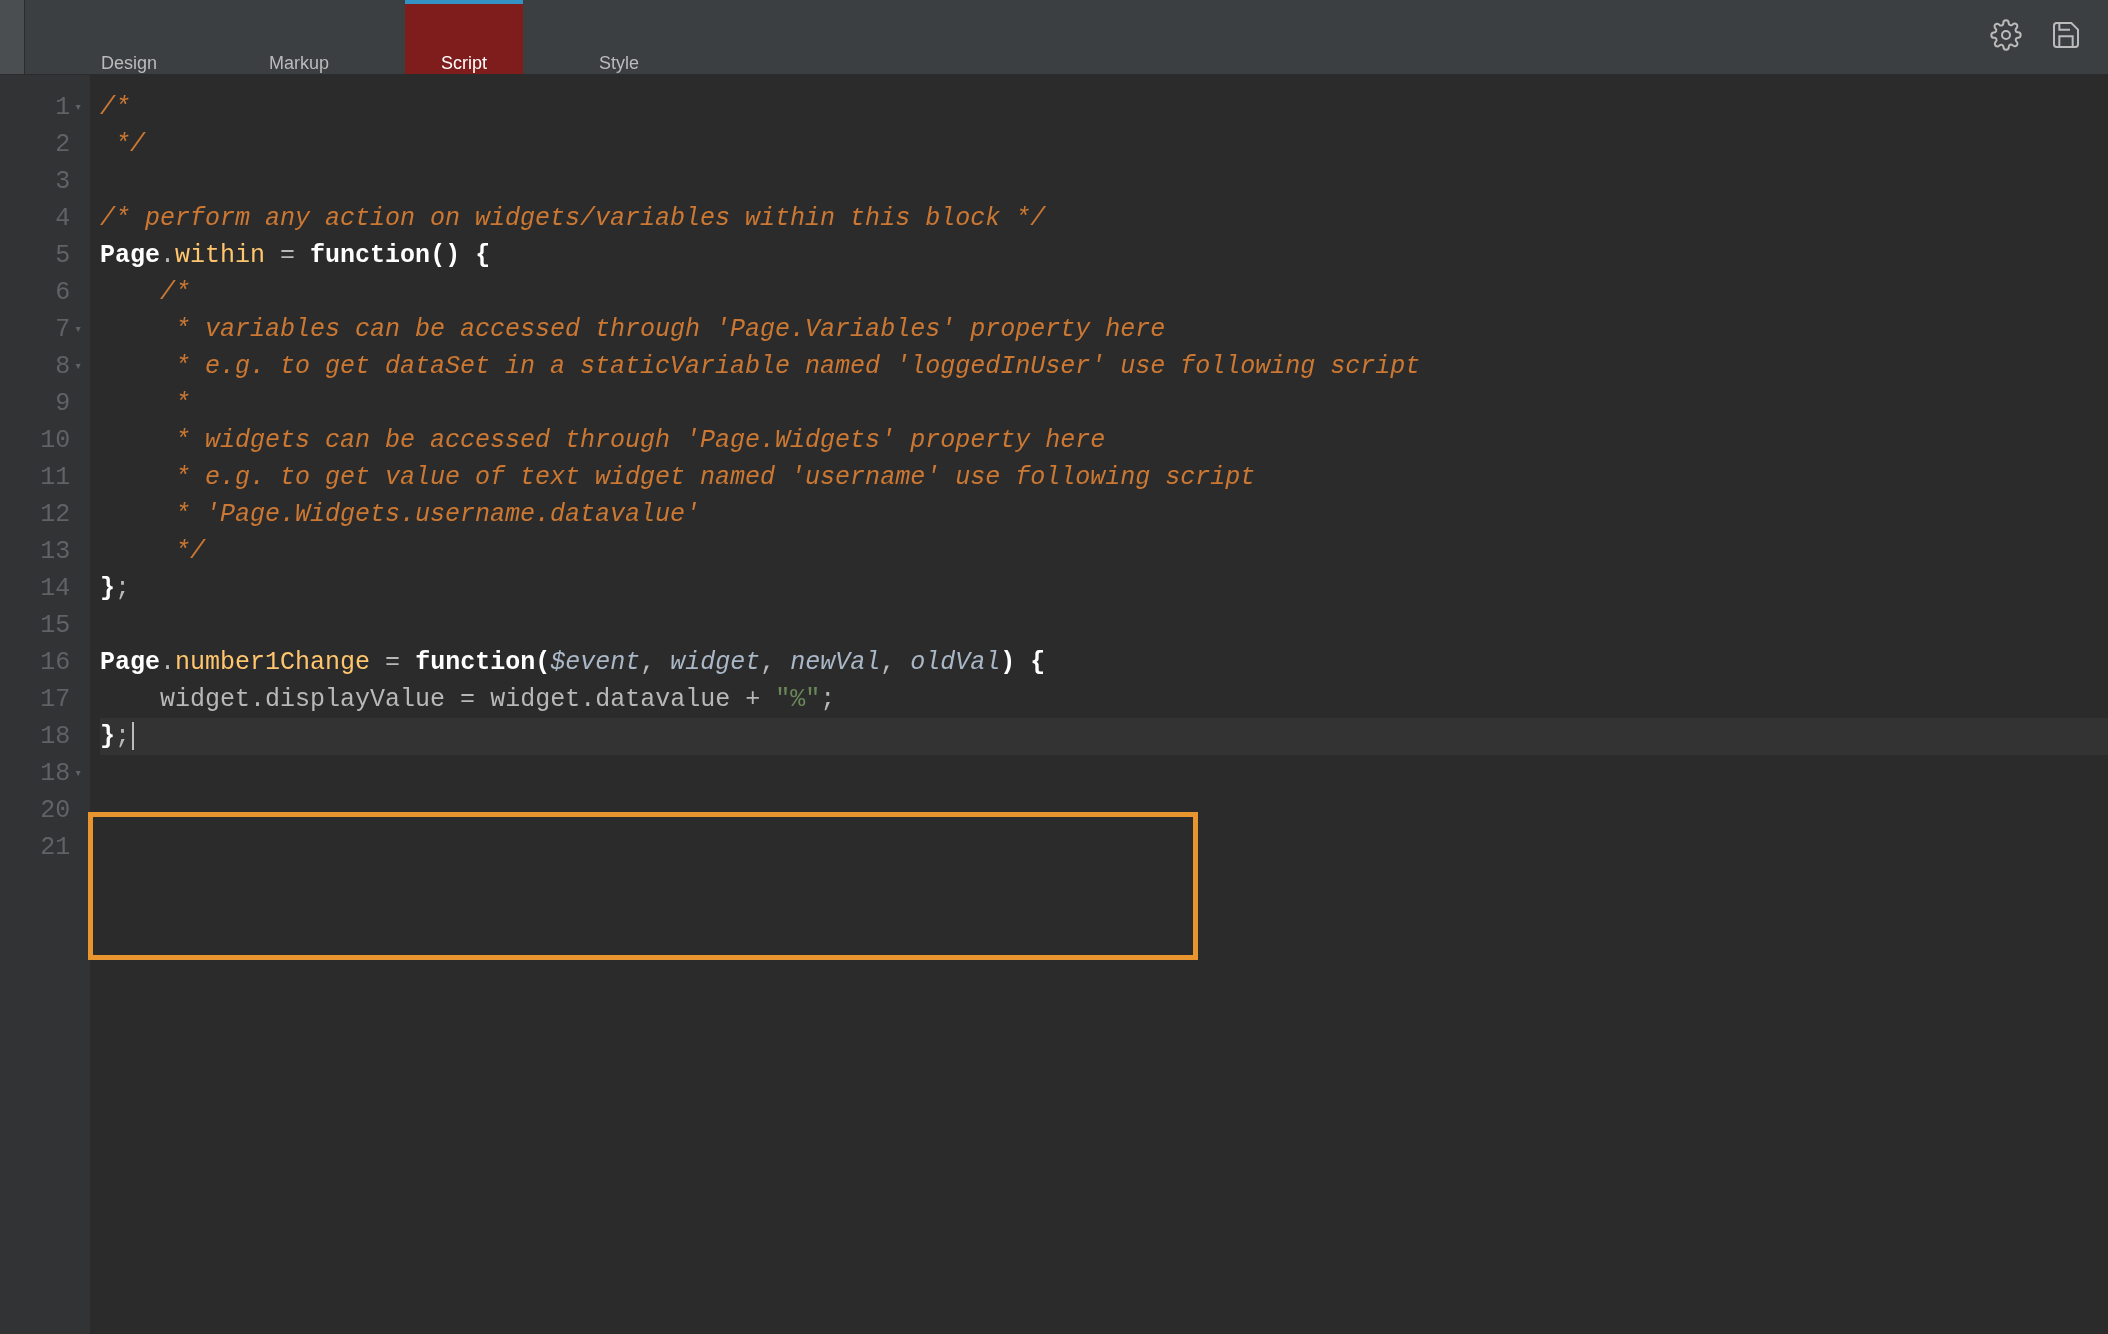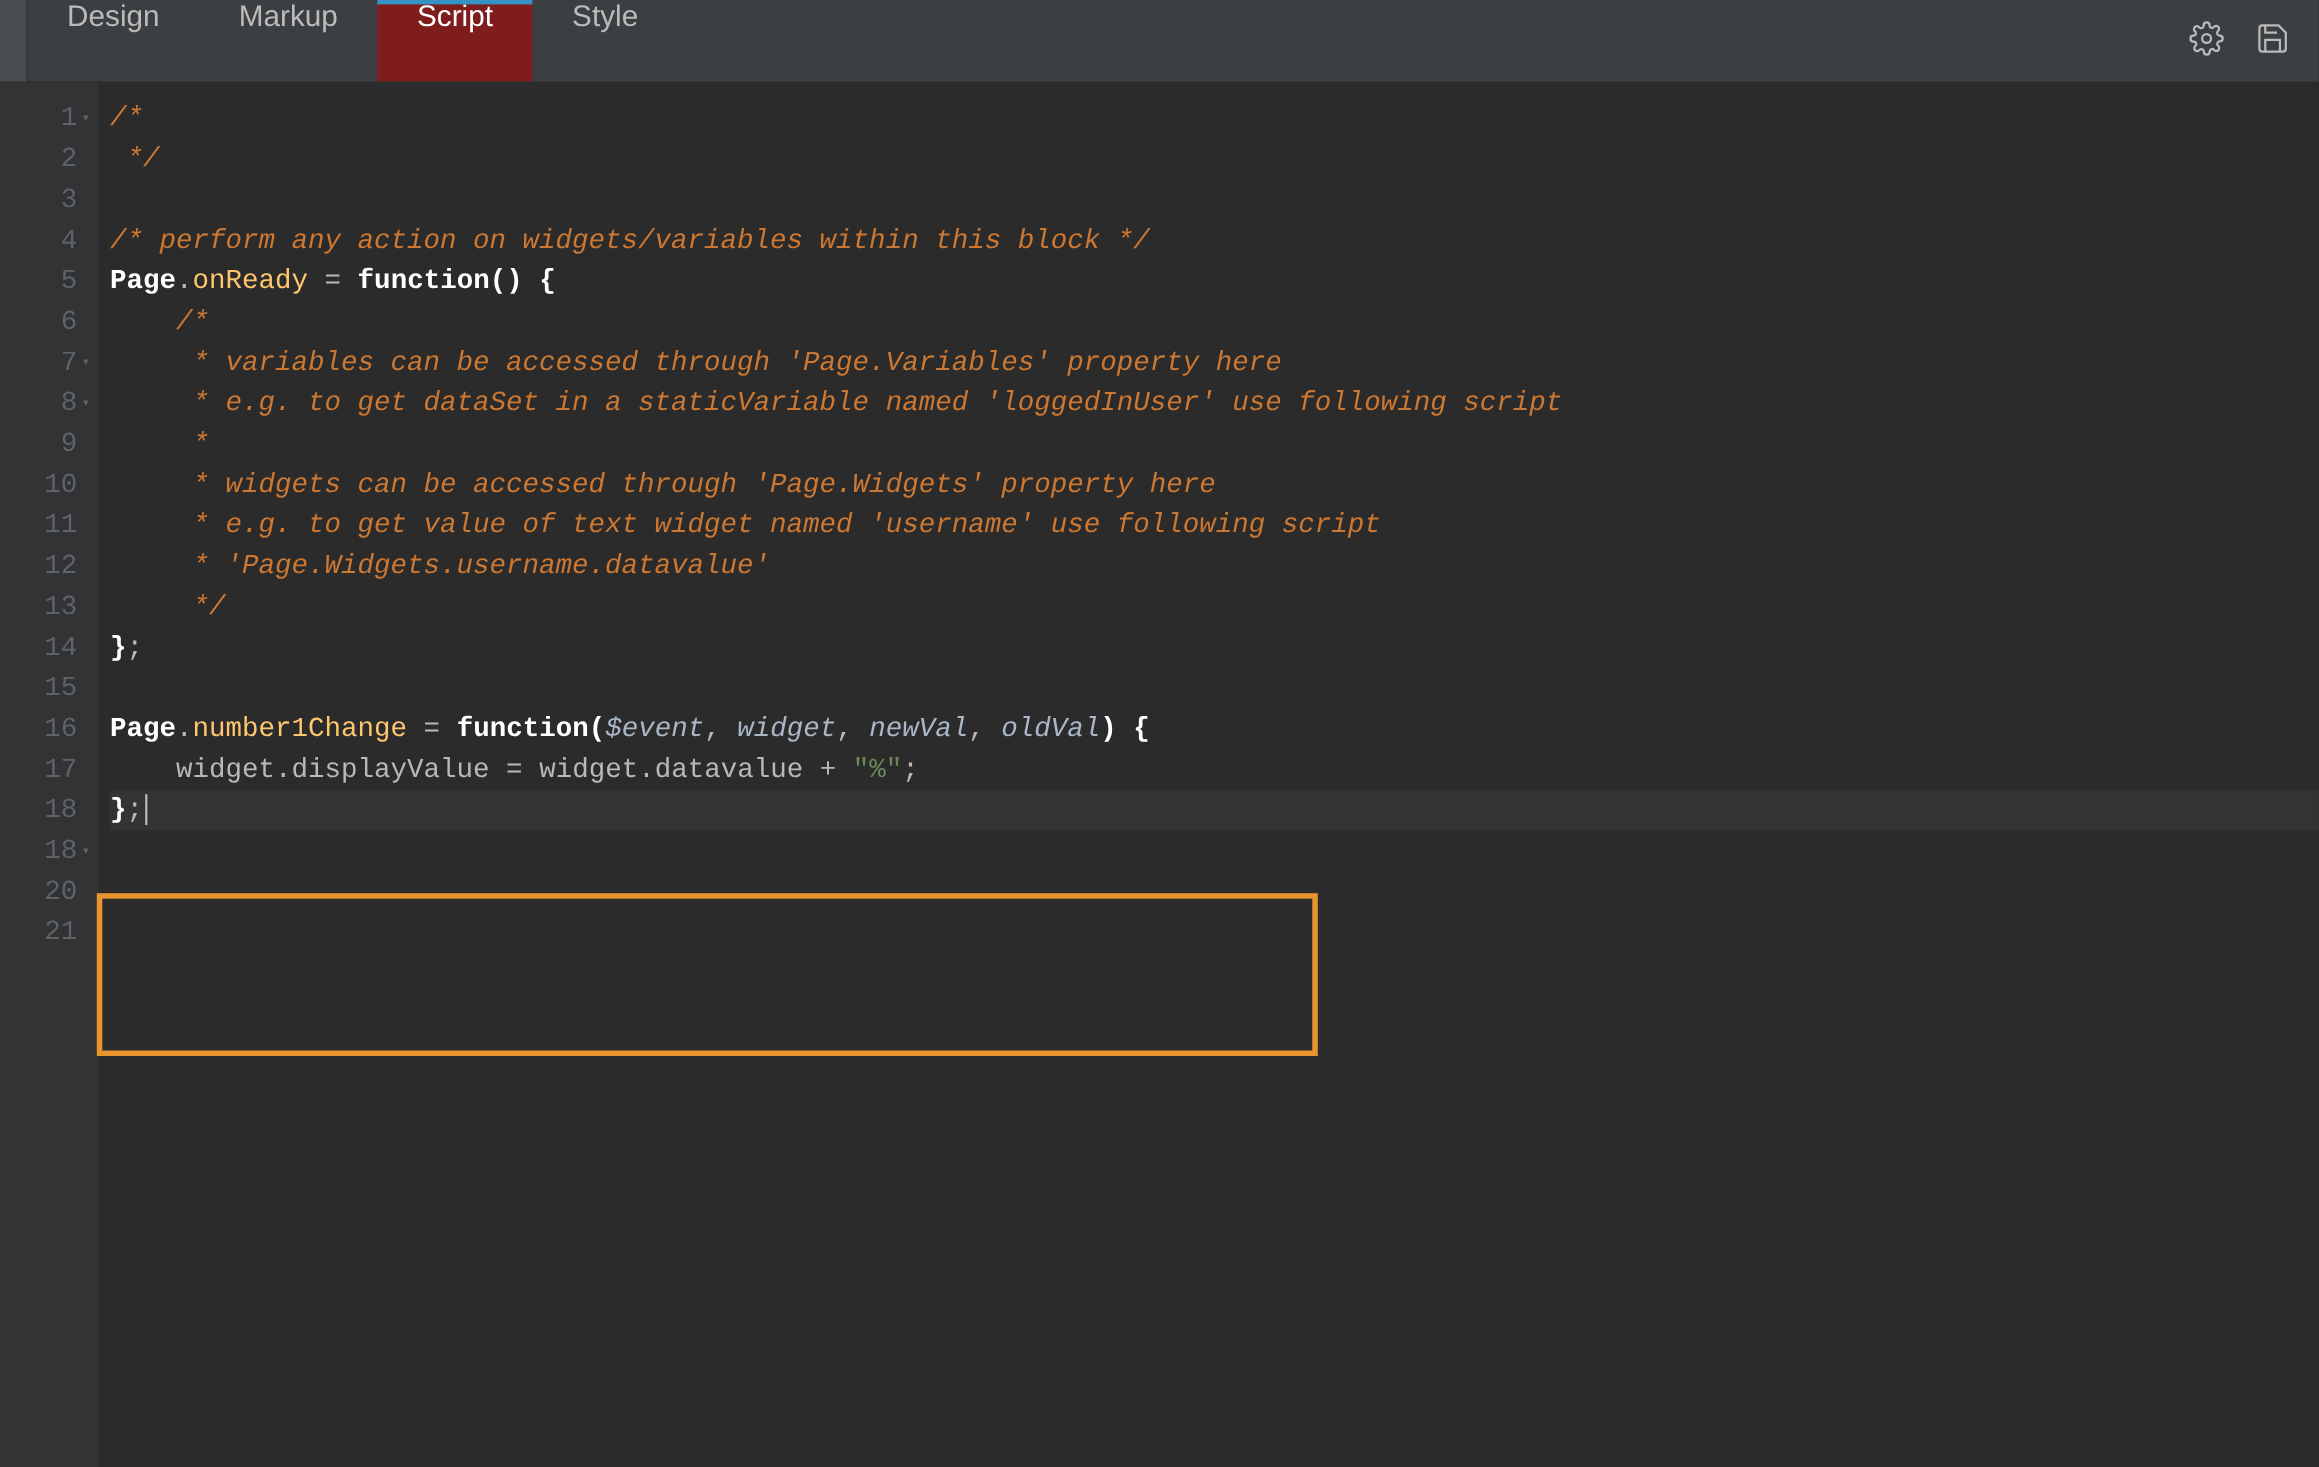--- a/index.html
+++ b/index.html
@@ -25,25 +25,26 @@
       position: relative;
     }
     .toolbar-left-stub {
       width: 25px;
       background: #4b4e50;
       border-right: 1px solid #2b2b2b;
     }
     .tab {
       padding: 0 36px;
       display: flex;
-      align-items: flex-start;
-      font-size: 27px;
+      align-items: flex-end;
+      font-size: 18px;
       color: #bbbbbb;
       cursor: pointer;
       position: relative;
+      margin-left: 40px;
     }
     .tab.active {
       color: #ffffff;
       background: #7f1d1d;
     }
     .tab.active::before {
       content: "";
       position: absolute;
       top: 0;
       left: 0;
@@ -269,21 +270,21 @@
         <span>21</span>
         <span class="fold-marker" style="visibility:hidden">▾</span>
       </div>
   </div>
 
   <div class="code-area">
     <div class="code-line"><span class="tok-comment">/*</span></div>
     <div class="code-line"><span class="tok-comment"> */</span></div>
     <div class="code-line"><span></span></div>
     <div class="code-line"><span class="tok-comment">/* perform any action on widgets/variables within this block */</span></div>
-    <div class="code-line"><span class="tok-white">Page</span><span class="tok-light">.</span><span class="tok-func">onReady</span><span> </span><span class="tok-light">=</span><span> </span><span class="tok-white">function</span><span class="tok-white">()</span><span> </span><span class="tok-white">{</span></div>
+    <div class="code-line"><span class="tok-white">Page</span><span class="tok-light">.</span><span class="tok-func">within</span><span> </span><span class="tok-light">=</span><span> </span><span class="tok-white">function</span><span class="tok-white">()</span><span> </span><span class="tok-white">{</span></div>
     <div class="code-line"><span class="tok-comment">    /*</span></div>
     <div class="code-line"><span class="tok-comment">     * variables can be accessed through 'Page.Variables' property here</span></div>
     <div class="code-line"><span class="tok-comment">     * e.g. to get dataSet in a staticVariable named 'loggedInUser' use following script</span></div>
     <div class="code-line"><span class="tok-comment">     *</span></div>
     <div class="code-line"><span class="tok-comment">     * widgets can be accessed through 'Page.Widgets' property here</span></div>
     <div class="code-line"><span class="tok-comment">     * e.g. to get value of text widget named 'username' use following script</span></div>
     <div class="code-line"><span class="tok-comment">     * 'Page.Widgets.username.datavalue'</span></div>
     <div class="code-line"><span class="tok-comment">     */</span></div>
     <div class="code-line"><span class="tok-white">}</span><span class="tok-light">;</span></div>
     <div class="code-line"><span></span></div>

